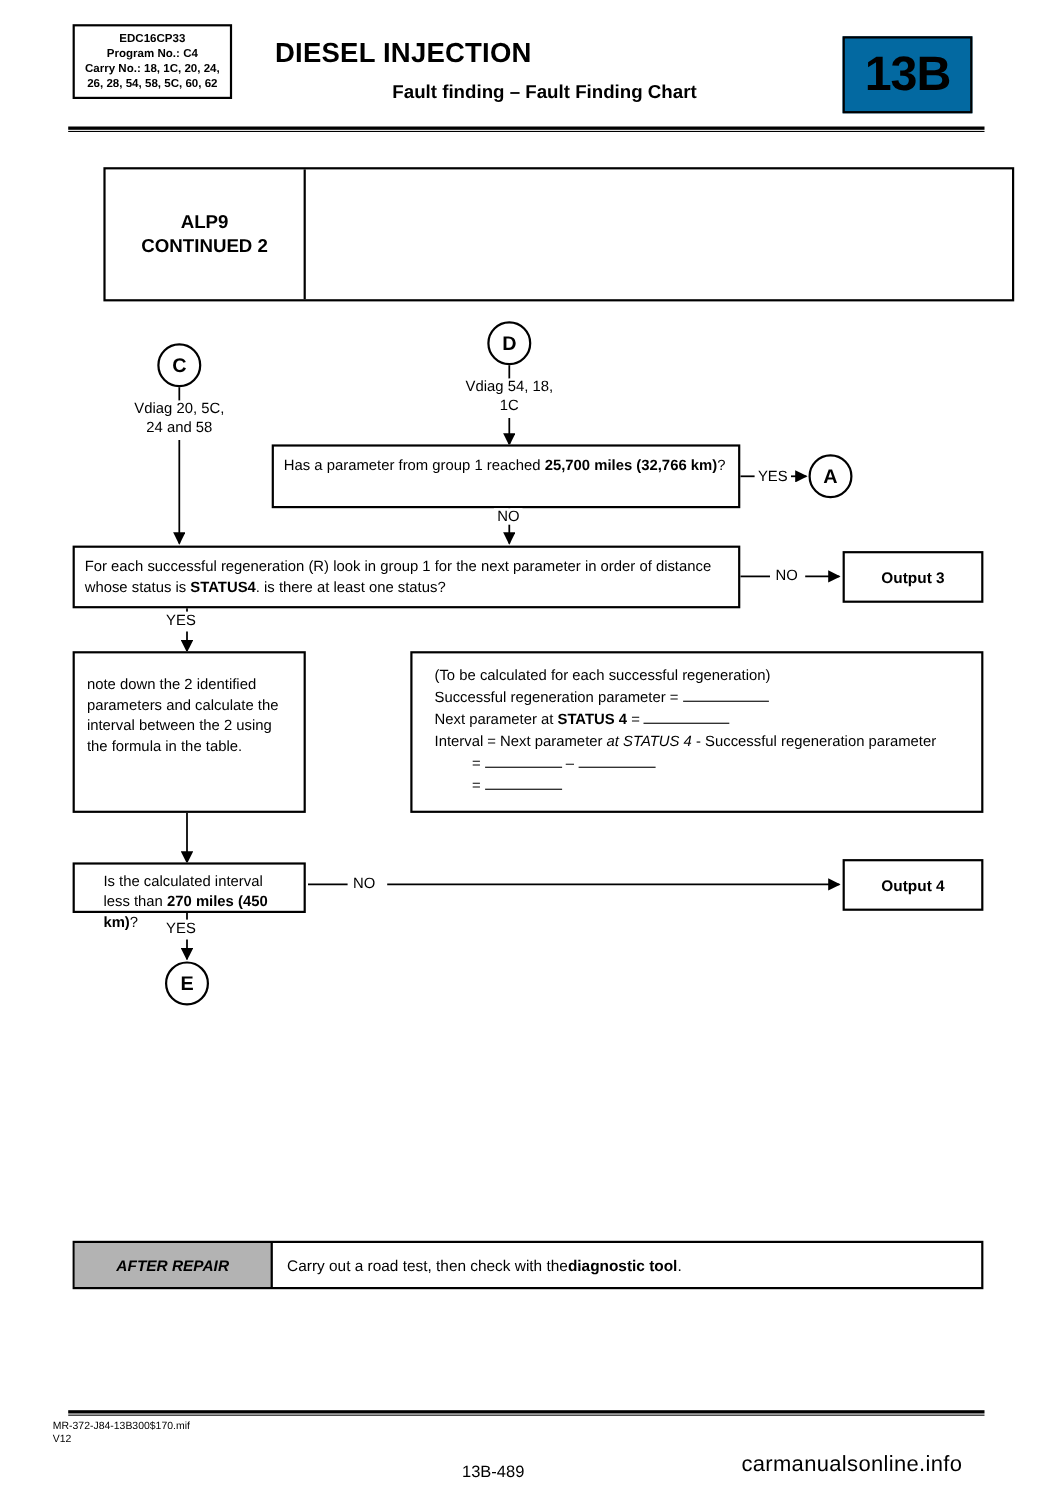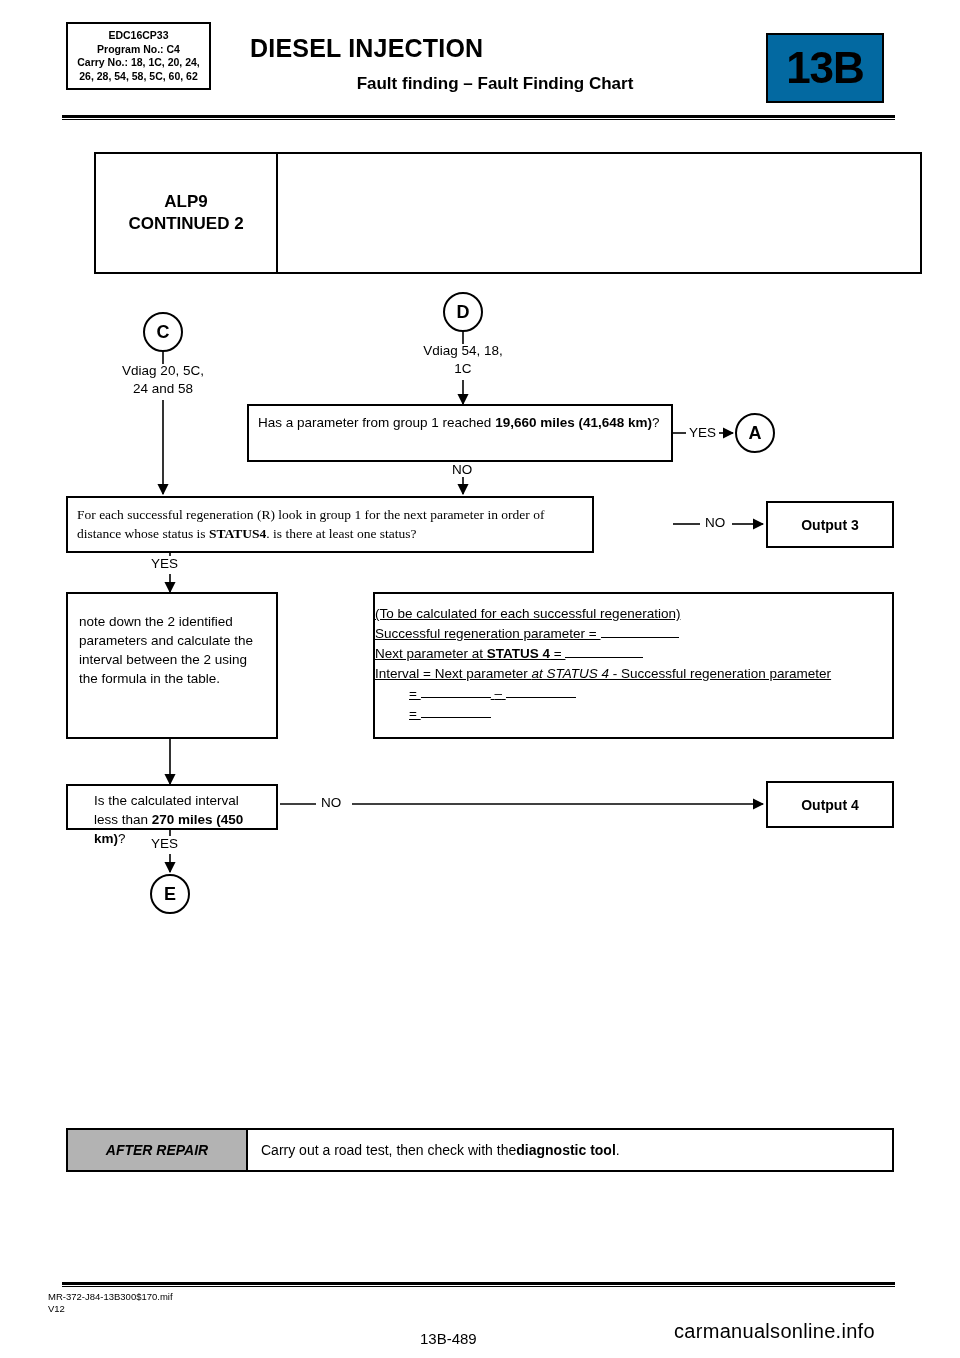--- a/index.html
+++ b/index.html
@@ -231,54 +231,54 @@
   <div class="circ" style="left:443px; top:292px; width:40px; height:40px;">
     <span>D</span>
   </div>
   <div class="branch-note" style="left:393px; top:342px; width:140px;">
     <div>Vdiag 54, 18,</div>
     <div>1C</div>
   </div>
 
   <div class="node" style="left:247px; top:404px; width:426px; height:58px;">
     <div class="pad">
-      <span>Has a parameter from group 1 reached </span><b class="strong">19,660 miles (41,648 km)</b><span>?</span>
+      <span>Has a parameter from group 1 reached </span><b class="strong">25,700 miles (32,766 km)</b><span>?</span>
     </div>
   </div>
 
   <div class="edge-label" style="left:686px; top:425px;">YES</div>
 
   <div class="circ" style="left:735px; top:413px; width:40px; height:40px;">
     <span>A</span>
   </div>
 
   <div class="edge-label" style="left:449px; top:462px;">NO</div>
 
-  <div class="node" style="left:66px; top:496px; width:528px; height:57px;font-family:Liberation Serif, serif;">
+  <div class="node" style="left:66px; top:496px; width:607px; height:57px;">
     <div class="pad">
       <span>For each successful regeneration (R) look in group 1 for the next parameter in order of distance whose status is </span><b class="strong">STATUS4</b><span>. is there at least one status?</span>
     </div>
   </div>
 
   <div class="edge-label" style="left:702px; top:515px;">NO</div>
 
   <div class="outbox" style="left:766px; top:501px; width:128px; height:47px;">
     <span>Output 3</span>
   </div>
 
   <div class="edge-label" style="left:148px; top:556px;">YES</div>
 
   <div class="node" style="left:66px; top:592px; width:212px; height:147px;">
     <div class="pad" style="padding:18px 11px;">
       <span>note down the 2 identified parameters and calculate the interval between the 2 using the formula in the table.</span>
     </div>
   </div>
 
   <div class="node" style="left:373px; top:592px; width:521px; height:147px;">
-    <div class="pad" style="padding:10px 0; line-height:20px;text-decoration:underline;">
+    <div class="pad" style="padding:10px 20px; line-height:20px;">
       <div>(To be calculated for each successful regeneration)</div>
       <div>
         <span>Successful regeneration parameter = </span><span class="blank" style="width:78px;"></span>
       </div>
       <div>
         <span>Next parameter at </span><b class="strong">STATUS 4</b><span> = </span><span class="blank" style="width:78px;"></span>
       </div>
       <div>
         <span>Interval = Next parameter </span><i class="ital">at STATUS 4</i><span> - Successful regeneration parameter</span>
       </div>

